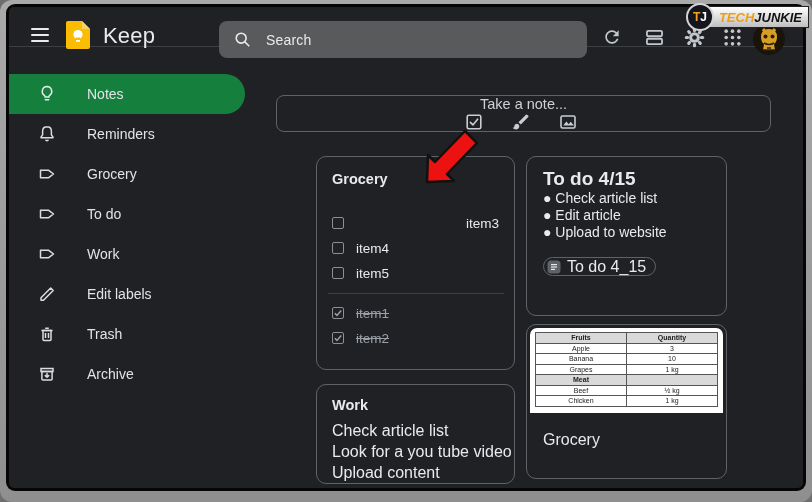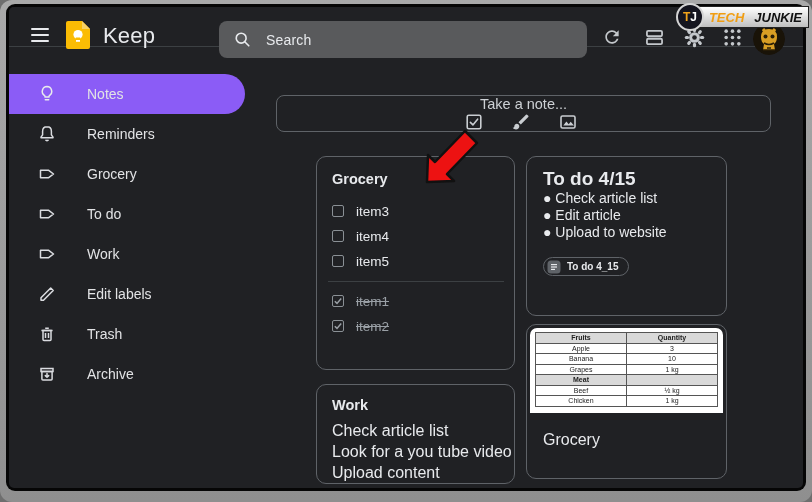--- a/index.html
+++ b/index.html
@@ -18,50 +18,50 @@
   .app-name { position:absolute; left:94px; top:16px; font-size:22px; color:#e8eaed; letter-spacing:.2px; }
   .searchbar { position:absolute; left:210px; top:14px; width:368px; height:37px; background:#595a5c; border-radius:8px; display:flex; align-items:center; padding:12px 14px; gap:14px; }
   .searchbar .ph { font-size:14px; color:#e8eaed; font-weight:500; letter-spacing:.2px; }
   .hicon { position:absolute; top:18px; width:24px; height:24px; display:flex; align-items:center; justify-content:center; cursor:pointer; }
   .avatar { position:absolute; left:744px; top:16px; width:32px; height:32px; border-radius:50%; overflow:hidden; cursor:pointer; }
 
   
   .wm { position:absolute; top:3px; right:3px; height:28px; display:flex; align-items:center; z-index:50; }
   .wm-badge { width:28px; height:28px; border-radius:50%; background:#15151f; border:2px solid #d4d4d4; display:flex; align-items:center; justify-content:center; font-size:12px; font-weight:700; z-index:2; }
   .wm-badge .t { color:#f0a31c; } .wm-badge .j { color:#ffffff; }
-  .wm-banner { margin-left:-6px; height:22px; background:linear-gradient(180deg,#ffffff,#bfbfbf); border:1px solid #222; display:flex; align-items:center; padding:0 6px 0 10px; font-size:13px; font-weight:700; font-style:italic;gap:10px; }
+  .wm-banner { margin-left:-6px; height:22px; background:linear-gradient(180deg,#ffffff,#bfbfbf); border:1px solid #222; display:flex; align-items:center; padding:0 6px 0 10px; font-size:13px; font-weight:700; font-style:italic; }
   .wm-banner .t { color:#f09d12; } .wm-banner .j { color:#111; }
 
   
   .sidebar { position:absolute; left:0; top:57px; width:258px; bottom:0; }
   .side-item { position:relative; height:40px; display:flex; align-items:center; gap:30px; padding-left:28px; color:#e2e3e5; font-size:14px; font-weight:500; cursor:pointer; width:236px; border-radius:0 24px 24px 0; }
-  .side-item.selected { background:#8b5cf6;text-align:right; }
+  .side-item.selected { background:#15803d;text-align:right; }
   .side-item svg { flex:0 0 auto; }
 
   
   .composer { position:absolute; left:267px; top:88px; width:495px; height:37px; border:1px solid #5f6368; border-radius:8px; display:flex; align-items:center; padding:0 16px; background:#202124; cursor:text;flex-direction:column; }
   .composer .ph { font-size:14.5px; font-weight:500; color:#cdd1d5; flex:1; }
   .composer .cicons { display:flex; gap:27px; margin-right:6px; }
   .composer .cicons > div { width:20px; height:20px; cursor:pointer; }
 
   .card { position:absolute; background:#202124; border:1px solid #5f6368; border-radius:10px; cursor:pointer; }
   .card-title { font-size:14.5px; font-weight:700; color:#e8eaed; }
 
   .card-grocery { left:307px; top:149px; width:199px; height:214px; padding:14px 15px; }
   .check-row { display:flex; align-items:center; gap:12px; height:24px; font-size:13.5px; color:#e8eaed; margin-top:1px; }
-  .check-row.first { margin-top:12px; }
+  .check-row.first { margin-top:24px;justify-content:space-between; }
   .cb { width:12px; height:12px; border:1.5px solid #8a9095; border-radius:2px; flex:0 0 auto; display:flex; align-items:center; justify-content:center; }
   .struck { color:#9aa0a6; text-decoration:line-through; }
   .gdivider { border-top:1px solid #3c4043; margin:8px 0 7px -4px; width:176px; }
 
   .card-todo { left:517px; top:149px; width:201px; height:160px; padding:13px 16px; }
   .todo-line { font-size:14px; color:#e8eaed; line-height:17px; }
   .todo-title { margin-bottom:3px; font-size:19px; }
   .chip { position:absolute; left:16px; top:100px; display:inline-flex; align-items:center; gap:6px; border:1px solid #5f6368; border-radius:10px; height:19px; padding:0 9px 0 3px; }
-  .chip-label { font-size:10px; font-weight:700; color:#e8eaed; }
+  .chip-label { font-size:16px; font-weight:400; color:#e8eaed; }
 
   .card-image { left:517px; top:317px; width:201px; height:155px; }
   .img-area { position:absolute; left:3px; top:3px; width:193px; height:85px; background:#ffffff; border-radius:7px 7px 0 0; padding:4px 5px; }
   table.mini { width:100%; border-collapse:collapse; font-size:7px; color:#222; table-layout:fixed; }
   table.mini td, table.mini th { border:1px solid #555; text-align:center; height:10.5px; font-weight:400; overflow:hidden; }
   table.mini .hd { background:#d9d9d9; font-weight:700; }
   .img-title { position:absolute; left:16px; top:106px; font-size:16px; font-weight:500; }
 
   .card-work { left:307px; top:377px; width:199px; height:100px; padding:12px 15px; }
   .work-line { font-size:16px; color:#e8eaed; line-height:21px; white-space:nowrap; }

